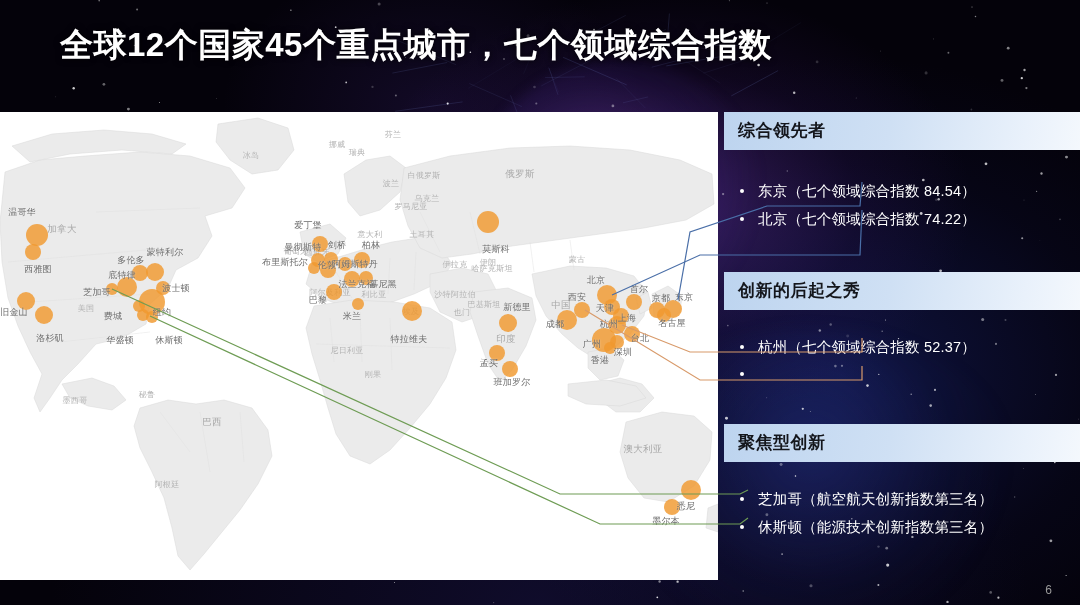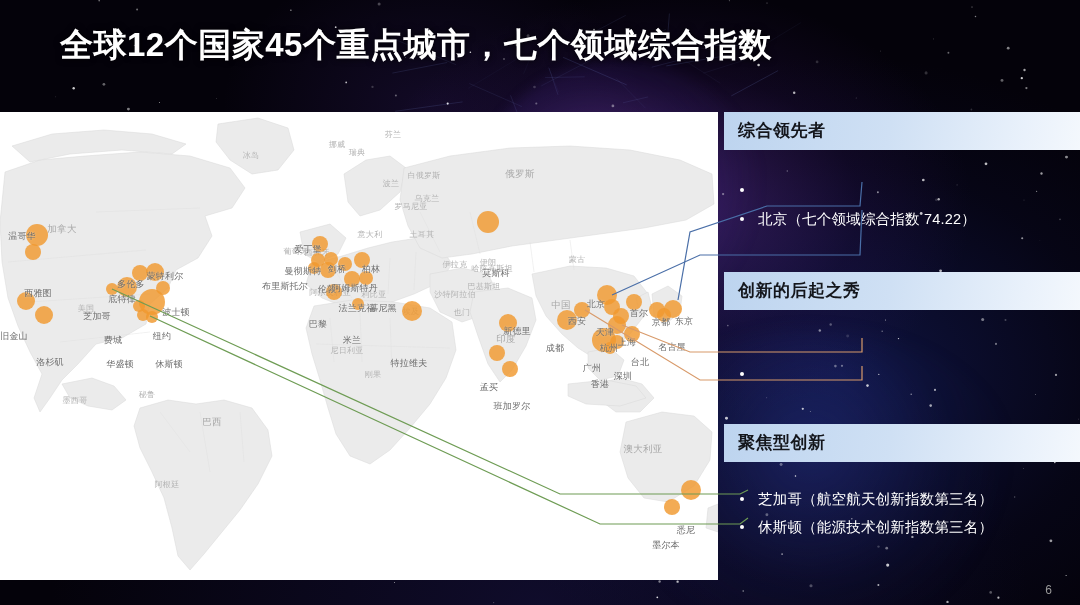--- a/index.html
+++ b/index.html
@@ -84,21 +84,20 @@
     transform: translate(-50%, -50%);
   }
   .city-label {
     position: absolute;
     color: #6b6b6b;
     font-size: 9px;
     white-space: nowrap;
     transform: translate(-50%, -50%);
     letter-spacing: 0.2px;
     text-shadow: 0 0 2px rgba(255,255,255,0.55);
-    margin-top: 24px;
   }
 
   
   #right-panel {
     position: absolute;
     left: 724px; top: 112px;
     width: 356px; height: 468px;
     z-index: 20;
   }
   .section-header {
@@ -399,21 +398,21 @@
     <div class="country-label" style="left: 488px; top: 150px;">伊朗</div>
     <div class="country-label" style="left: 455px; top: 182px;">沙特阿拉伯</div>
     <div class="country-label" style="left: 330px; top: 180px;">阿尔及利亚</div>
     <div class="country-label" style="left: 374px; top: 182px;">利比亚</div>
     <div class="country-label" style="left: 411px; top: 199px;">埃及</div>
     <div class="country-label" style="left: 462px; top: 200px;">也门</div>
     <div class="country-label" style="left: 347px; top: 238px;">尼日利亚</div>
     <div class="country-label" style="left: 373px; top: 262px;">刚果</div>
     <div class="country-label big" style="left: 561px; top: 193px;">中国</div>
     <div class="country-label big" style="left: 506px; top: 227px;">印度</div>
-    <div class="country-label" style="left: 484px; top: 174px; text-align: center;">巴基斯坦</div>
+    <div class="country-label" style="left: 484px; top: 192px; text-align: center;">巴基斯坦</div>
     <div class="country-label" style="left: 577px; top: 147px;">蒙古</div>
     <div class="country-label big" style="left: 643px; top: 337px;">澳大利亚</div>
     <div class="city-dot" style="left: 37px; top: 123px; width: 22px; height: 22px; background: rgb(240, 152, 46);"></div>
     <div class="city-dot" style="left: 33px; top: 140px; width: 16px; height: 16px; background: rgb(240, 152, 46);"></div>
     <div class="city-dot" style="left: 26px; top: 189px; width: 18px; height: 18px; background: rgb(240, 152, 46);"></div>
     <div class="city-dot" style="left: 44px; top: 203px; width: 18px; height: 18px; background: rgb(240, 152, 46);"></div>
     <div class="city-dot" style="left: 140px; top: 161px; width: 16px; height: 16px; background: rgb(240, 152, 46);"></div>
     <div class="city-dot" style="left: 155px; top: 160px; width: 18px; height: 18px; background: rgb(240, 152, 46);"></div>
     <div class="city-dot" style="left: 127px; top: 175px; width: 20px; height: 20px; background: rgb(240, 152, 46);"></div>
     <div class="city-dot" style="left: 112px; top: 177px; width: 12px; height: 12px; background: rgb(240, 152, 46);"></div>
@@ -498,27 +497,30 @@
     <div class="city-label" style="left: 684px; top: 185px;">东京</div>
     <div class="city-label" style="left: 672px; top: 211px;">名古屋</div>
     <div class="city-label" style="left: 686px; top: 394px;">悉尼</div>
     <div class="city-label" style="left: 666px; top: 409px;">墨尔本</div>
   </div>
 
 <div id="right-panel">
 
   <div class="section-header" style="top:0px;">综合领先者</div>
   <div class="bullet-row" style="top:70px;">
-    <span class="dot"></span>
+    <span class="dot"></span><span>东京（七个领域综合指数 84.54）</span>
   </div>
   <div class="bullet-row" style="top:98px;">
     <span class="dot"></span><span>北京（七个领域综合指数 74.22）</span>
   </div>
 
   <div class="section-header" style="top:160px;">创新的后起之秀</div>
+  <div class="bullet-row" style="top:226px;">
+    <span class="dot"></span><span>杭州（七个领域综合指数 52.37）</span>
+  </div>
   <div class="bullet-row" style="top:254px;">
     <span class="dot"></span>
   </div>
 
   <div class="section-header" style="top:312px;">聚焦型创新</div>
   <div class="bullet-row" style="top:378px;">
     <span class="dot"></span><span>芝加哥（航空航天创新指数第三名）</span>
   </div>
   <div class="bullet-row" style="top:406px;">
     <span class="dot"></span><span>休斯顿（能源技术创新指数第三名）</span>

